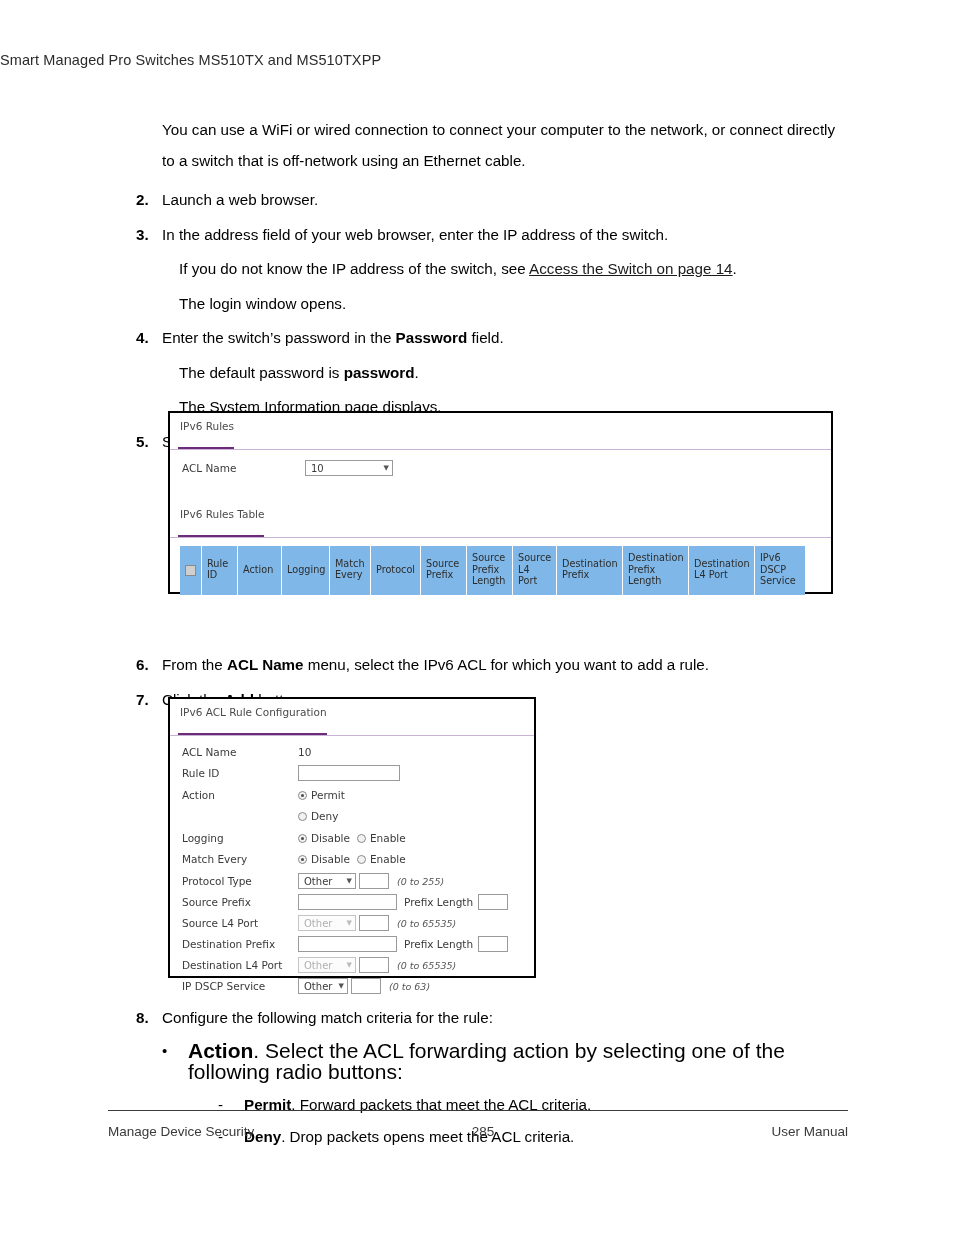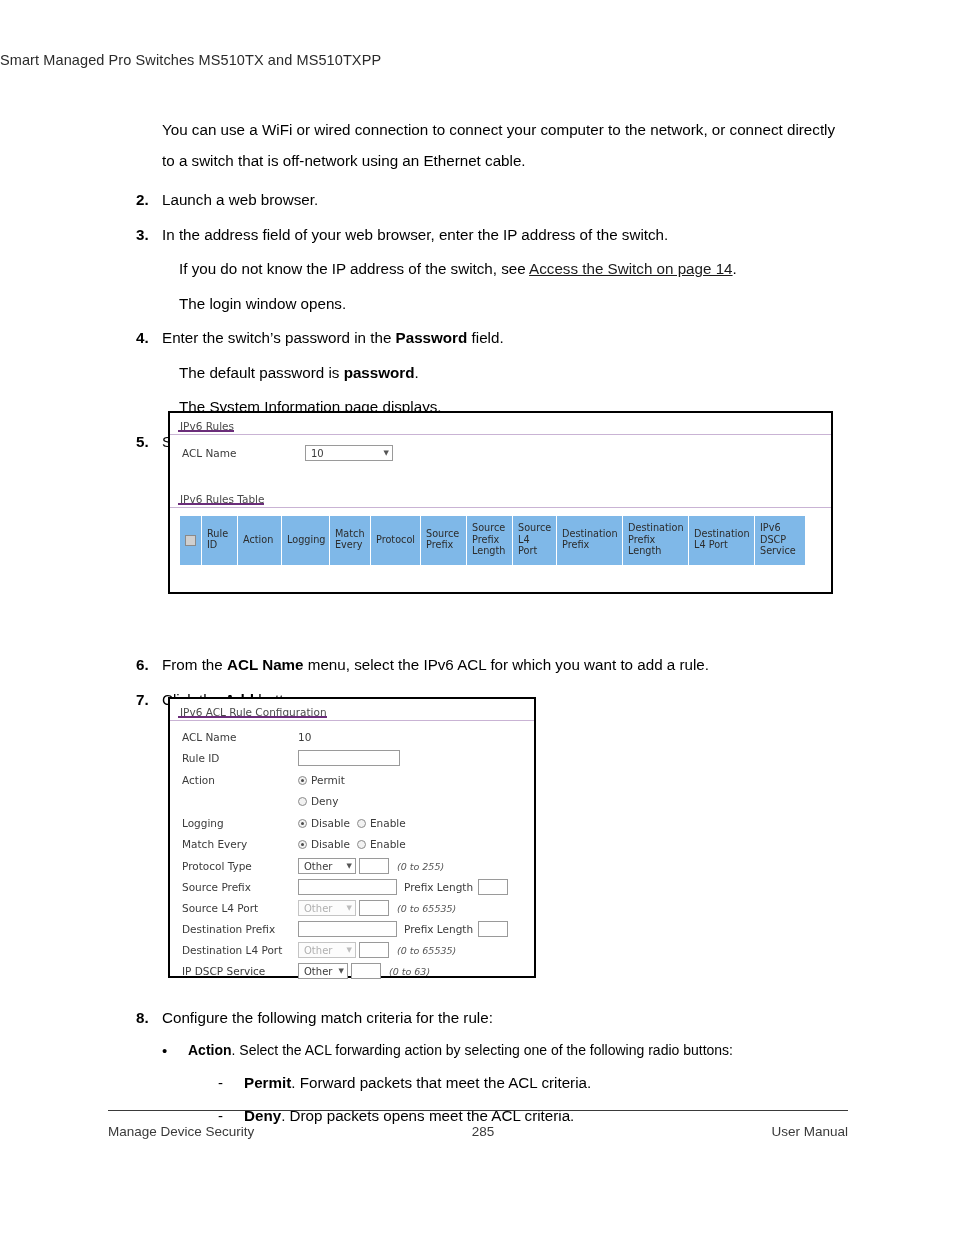--- a/index.html
+++ b/index.html
@@ -84,21 +84,21 @@
     margin-top: 11px;
   }
   .bullet-mark {
     flex: 0 0 26px;
     font-size: 15px;
     line-height: 21.5px;
     text-align: left;
   }
   .bullet-body {
     flex: 1 1 auto;
-    font-size: 14px;
+    font-size: 21px;
     line-height: 21.5px;
   }
   .dash {
     display: flex;
     margin-left: 110px;
     margin-top: 11px;
   }
   .dash-mark {
     flex: 0 0 26px;
     font-size: 15px;
@@ -130,21 +130,21 @@
     left: 168px;
     top: 697px;
     width: 368px;
     height: 281px;
   }
 
   
   .panel-title {
     font-size: 10.5px;
     color: #4a4a4a;
-    padding: 7px 0 0 10px;
+    padding: 7px 0 17px 10px;
     position: relative;
     display: inline-block;
   }
   .panel-title::after {
     content: "";
     position: absolute;
     left: 8px;
     right: 0;
     bottom: 0;
     height: 2px;

